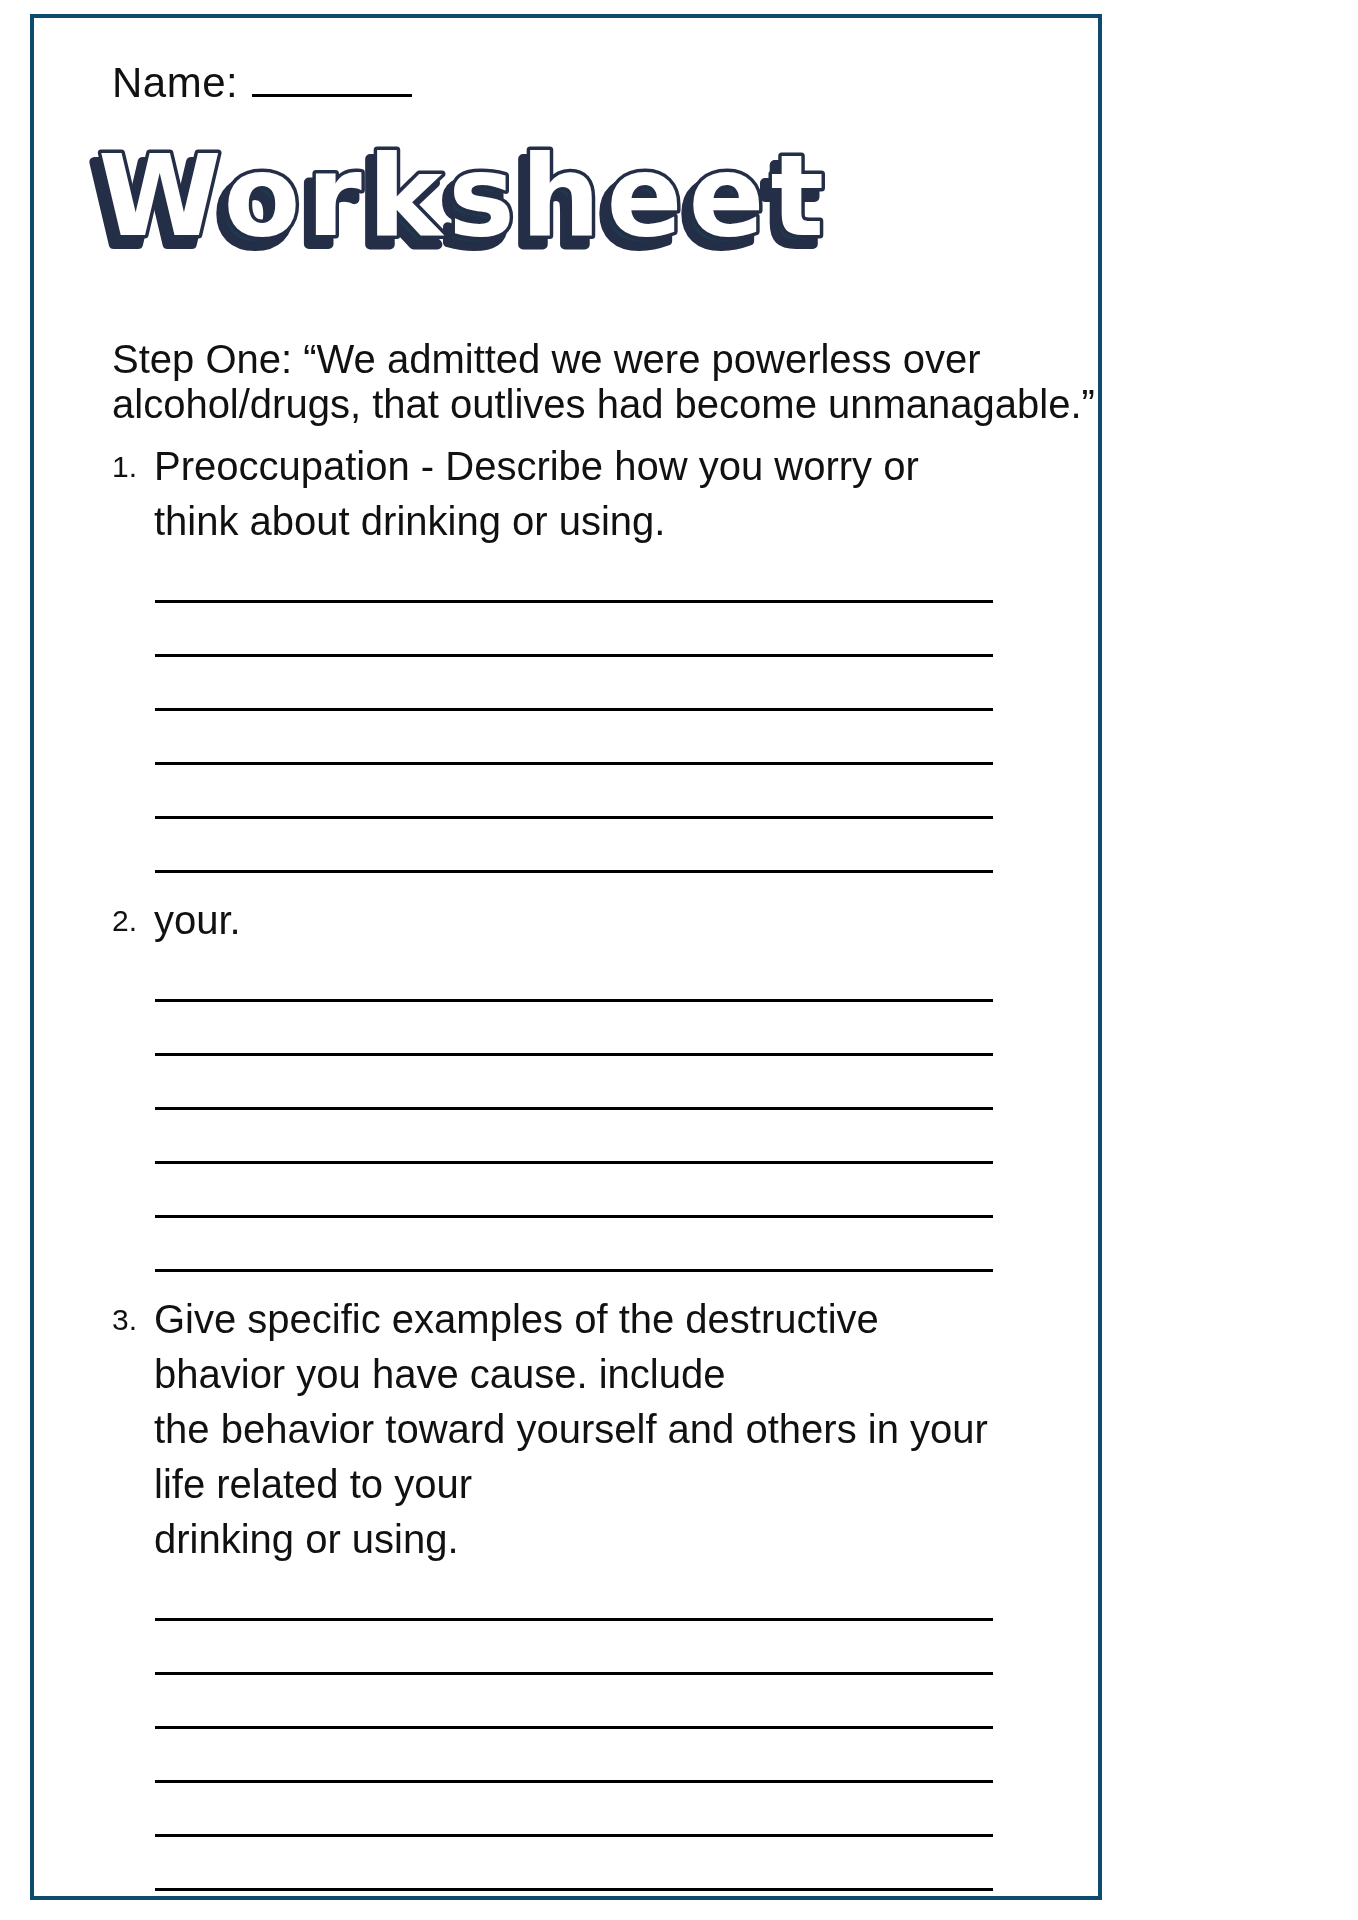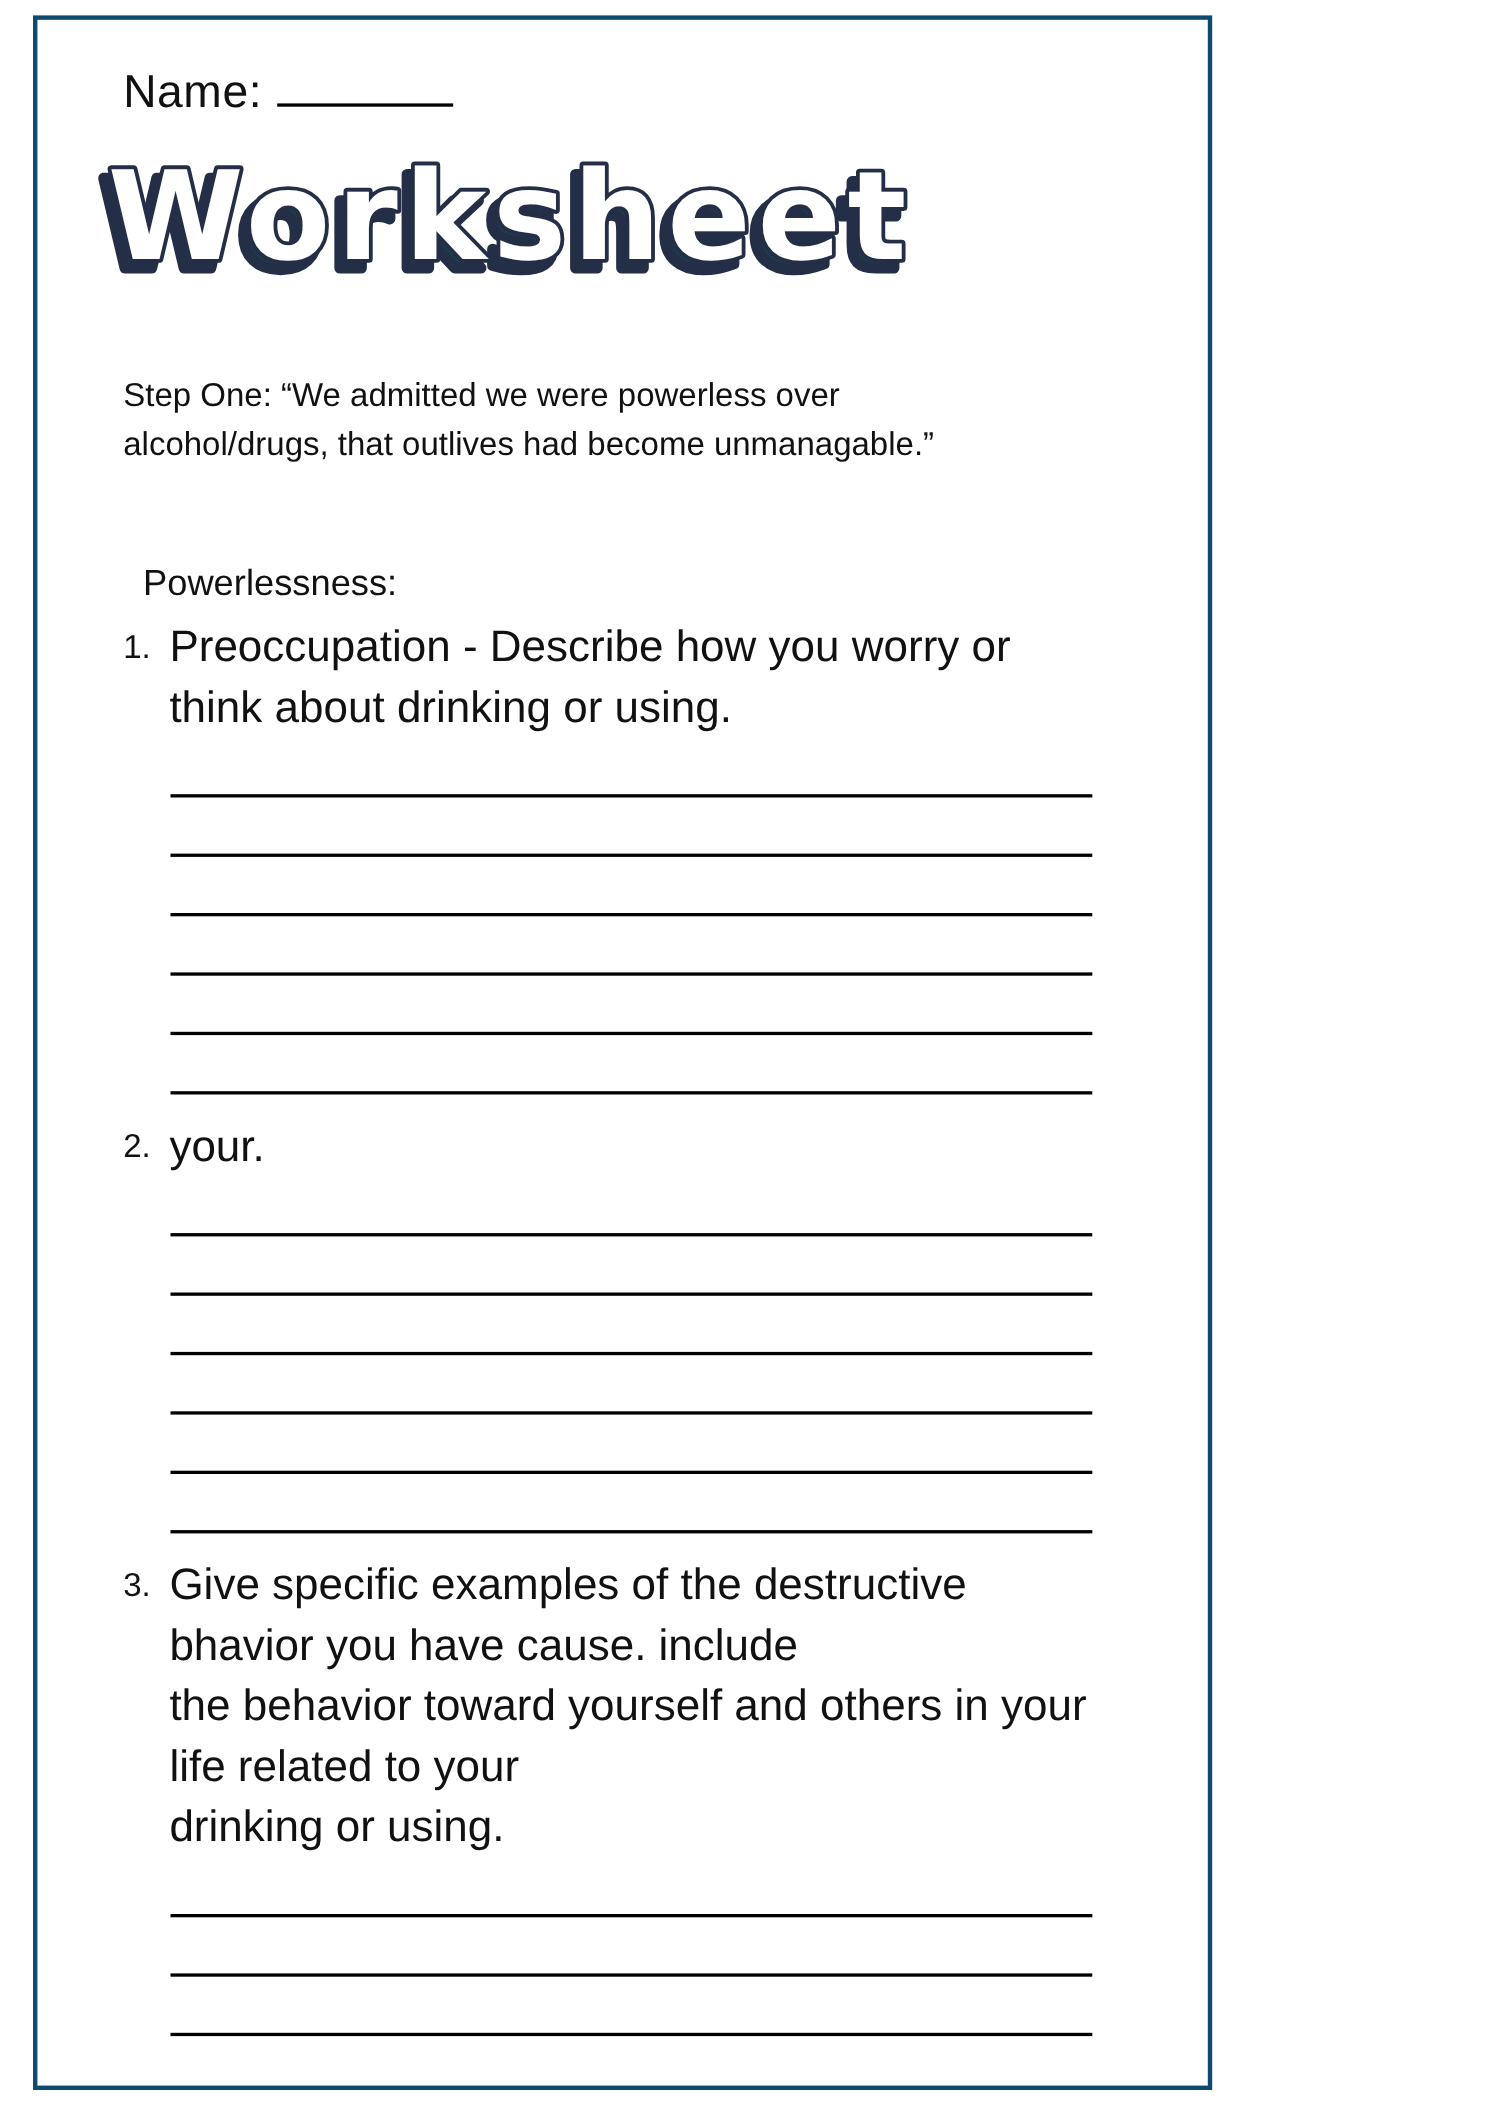--- a/index.html
+++ b/index.html
@@ -56,21 +56,21 @@
     stroke-width: 10px;
   }
   .t-main {
     fill: #ffffff;
     stroke: #242e47;
     stroke-width: 7px;
     paint-order: stroke;
   }
   .step {
     margin: 46px 0 0 78px;
-    font-size: 30px;
+    font-size: 40px;
     line-height: 45px;
   }
   .heading {
     margin: 84px 0 0 96px;
     font-size: 33px;
   }
   .questions {
     margin: 12px 105px 0 78px;
   }
   .question + .question {
@@ -113,21 +113,20 @@
       <text class="t-shadow" x="423" y="133" text-anchor="middle">Worksheet</text>
       <text class="t-main" x="430" y="124" text-anchor="middle">Worksheet</text>
     </svg>
   </div>
 
   <div class="step">
       <div>Step One: “We admitted we were powerless over</div>
       <div>alcohol/drugs, that outlives had become unmanagable.”</div>
     </div>
 
-  <div class="heading">Powerlessness:</div>
 
   <div class="questions">
 
     <div class="question">
       <div class="q-row">
         <div class="q-num">1.</div>
         <div class="q-text">
             <div>Preoccupation - Describe how you worry or think about drinking or using.</div>
           </div>
       </div>

